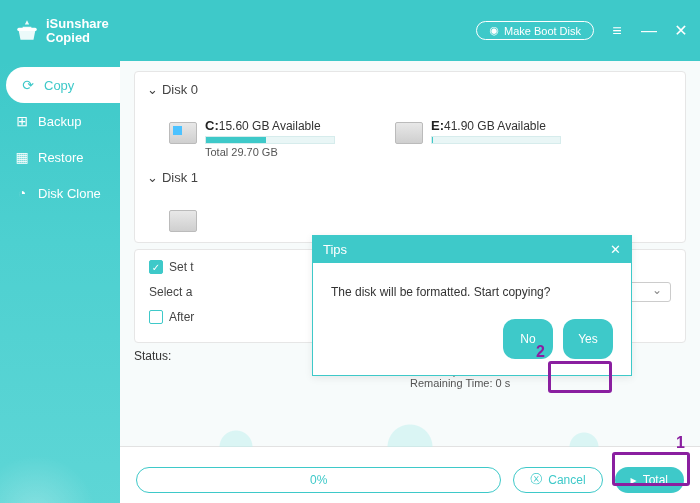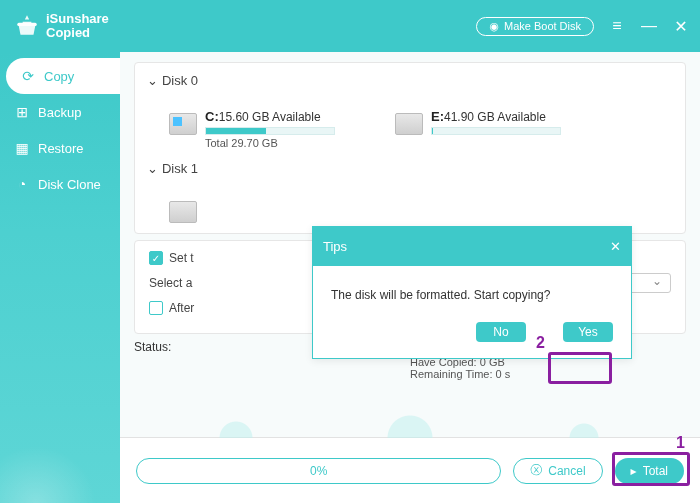--- a/index.html
+++ b/index.html
@@ -1,17 +1,17 @@
 <!DOCTYPE html>
 <html><head>
 <meta charset="utf-8">
 <style>
   * { box-sizing: border-box; margin: 0; padding: 0; font-family: "Segoe UI", Arial, sans-serif; }
   body { width: 700px; height: 503px; overflow: hidden; background: #fff; position: relative; }
-  .titlebar { height: 52px; background: #3ec9c9; display: flex; align-items: center; padding: 0 14px; position: relative; }
+  .titlebar { height: 61px; background: #3ec9c9; display: flex; align-items: center; padding: 0 14px; position: relative; }
   .logo { display: flex; align-items: center; gap: 6px; }
   .logo-icon { width: 26px; height: 26px; color: #fff; }
   .logo-text { color: #fff; font-size: 13px; line-height: 14px; font-weight: 600; }
   .tb-btns { position: absolute; right: 10px; display: flex; align-items: center; gap: 14px; }
   .boot-btn { border: 1px solid #fff; border-radius: 12px; padding: 2px 12px; color: #fff; font-size: 11px; display: flex; align-items: center; gap: 5px; }
   .tb-icon { color: #fff; width: 18px; height: 18px; display: flex; align-items: center; justify-content: center; font-size: 16px; }
   .layout { display: flex; height: calc(100% - 52px); }
   .sidebar { width: 120px; background: linear-gradient(180deg,#3ec9c9 0%,#4dd0d0 40%,#5ed6d6 100%); padding-top: 6px; position: relative; }
   .sidebar::after { content:""; position:absolute; bottom:0; left:0; right:0; height:80px; background: radial-gradient(ellipse at 30% 100%, rgba(255,255,255,0.25) 0%, transparent 50%); }
   .side-item { display: flex; align-items: center; gap: 8px; padding: 10px 14px; color: #fff; font-size: 13px; }
@@ -43,24 +43,24 @@
   .bottom { position:absolute; bottom:0; left:0; right:0; height:66px; background:#fff; border-top:1px solid #e2e2e2; display:flex; align-items:center; padding: 0 16px; gap:12px; }
   .bottom::before { content:""; position:absolute; top:-34px; left:0; right:0; height:34px; background:
     radial-gradient(circle at 20% 100%, #bff0ee 0 16px, transparent 17px),
     radial-gradient(circle at 50% 100%, #bff0ee 0 22px, transparent 23px),
     radial-gradient(circle at 80% 100%, #bff0ee 0 14px, transparent 15px); opacity:.5; }
   .progress { flex:1; height:26px; border:1px solid #3ec9c9; border-radius:13px; display:flex; align-items:center; justify-content:center; font-size:12px; color:#3ec9c9; }
   .pill { height:26px; border-radius:13px; padding:0 16px; display:flex; align-items:center; gap:6px; font-size:12px; }
   .pill.cancel { border:1px solid #3ec9c9; color:#3ec9c9; background:#fff; }
   .pill.start { background:#3ec9c9; color:#fff; }
   .dialog { position:absolute; left:192px; top:174px; width:320px; background:#fff; border:1px solid #3ec9c9; box-shadow:0 2px 8px rgba(0,0,0,.08); }
-  .dlg-title { background:#3ec9c9; color:#fff; padding:12px 10px; font-size:13px; display:flex; justify-content:space-between; align-items:flex-start; }
+  .dlg-title { background:#3ec9c9; color:#fff; padding:6px 10px; font-size:13px; display:flex; justify-content:space-between; align-items:flex-start; }
   .dlg-body { padding:22px 18px 6px 18px; font-size:12px; color:#333; }
   .dlg-actions { display:flex; justify-content:flex-end; gap:10px; padding:14px 18px 16px; }
-  .dlg-btn { min-width:50px; height:20px; border-radius:4px; display:flex; align-items:center; justify-content:center; font-size:12px; color:#fff;margin-left:27px; }
+  .dlg-btn { min-width:50px; height:40px; border-radius:12px; display:flex; align-items:center; justify-content:center; font-size:12px; color:#fff; }
   .dlg-btn.no { background:#3ec9c9; }
   .dlg-btn.yes { background:#3ec9c9; }
   .anno { position:absolute; border:3px solid #8a1fa0; border-radius:3px; }
   .anno-label { position:absolute; color:#8a1fa0; font-weight:700; font-size:16px; }
   .clouds { position:absolute; left:0; right:0; bottom:66px; height:50px; pointer-events:none; }
   .clouds::before, .clouds::after { content:""; position:absolute; background:rgba(255,255,255,.9); border-radius:50%; }
 </style>
 </head>
 <body>
 

